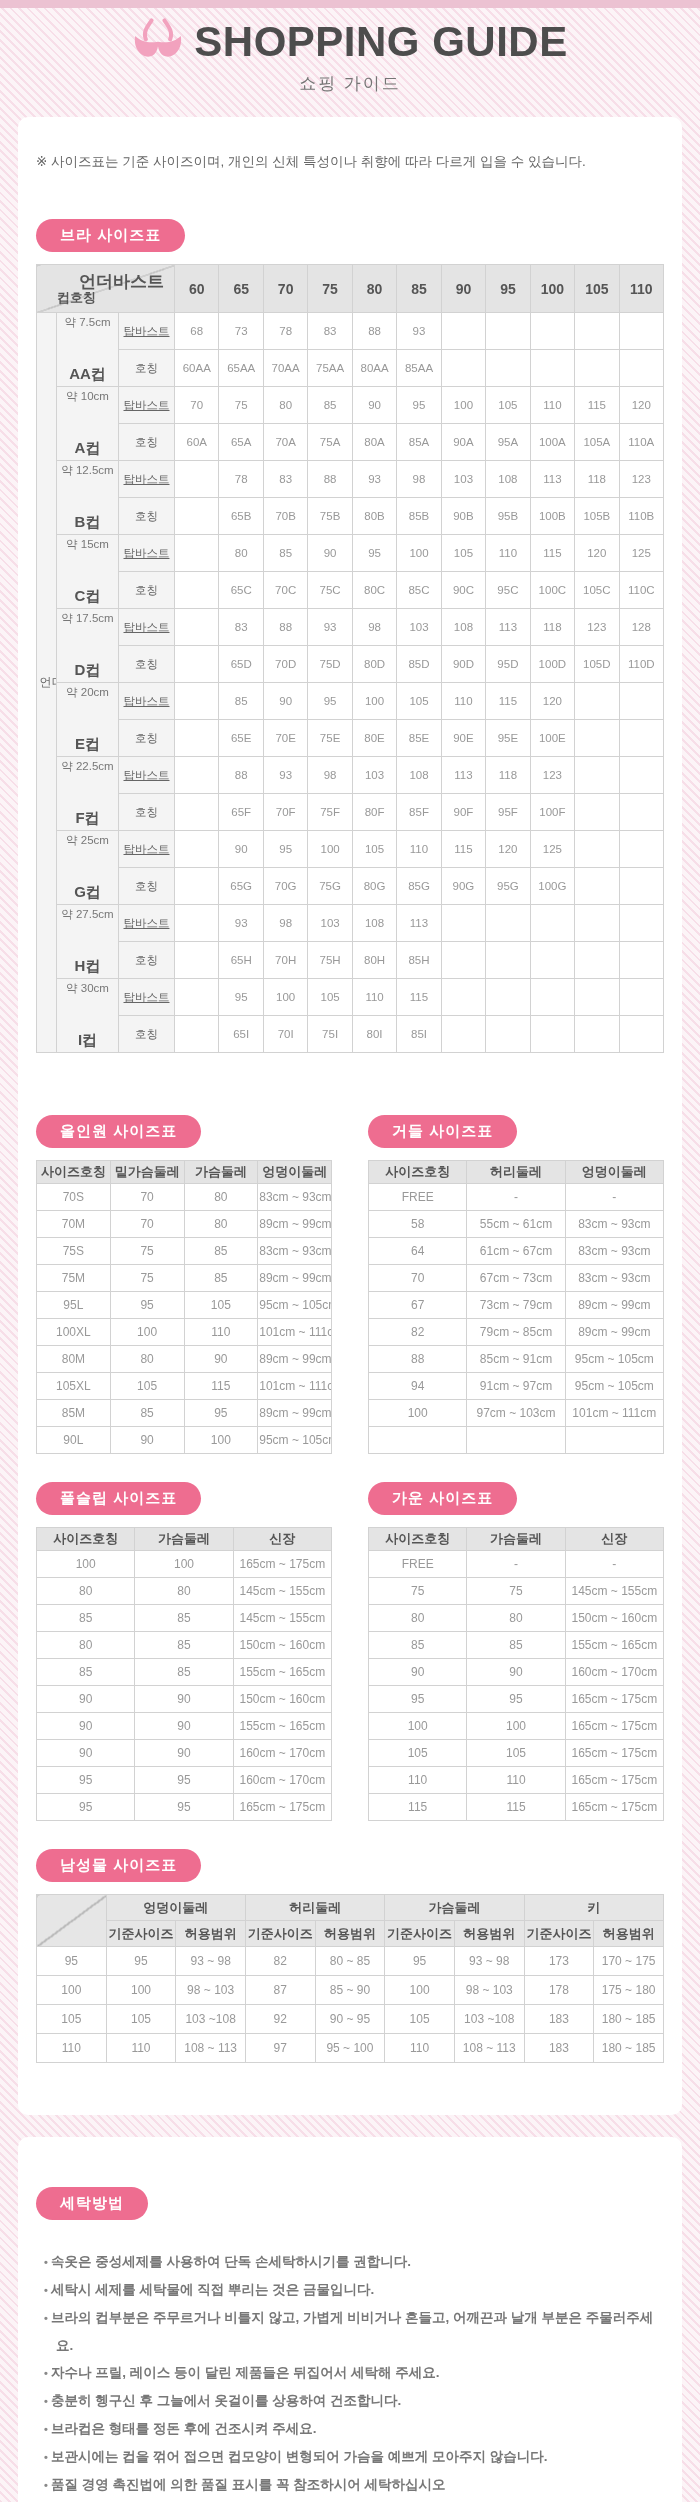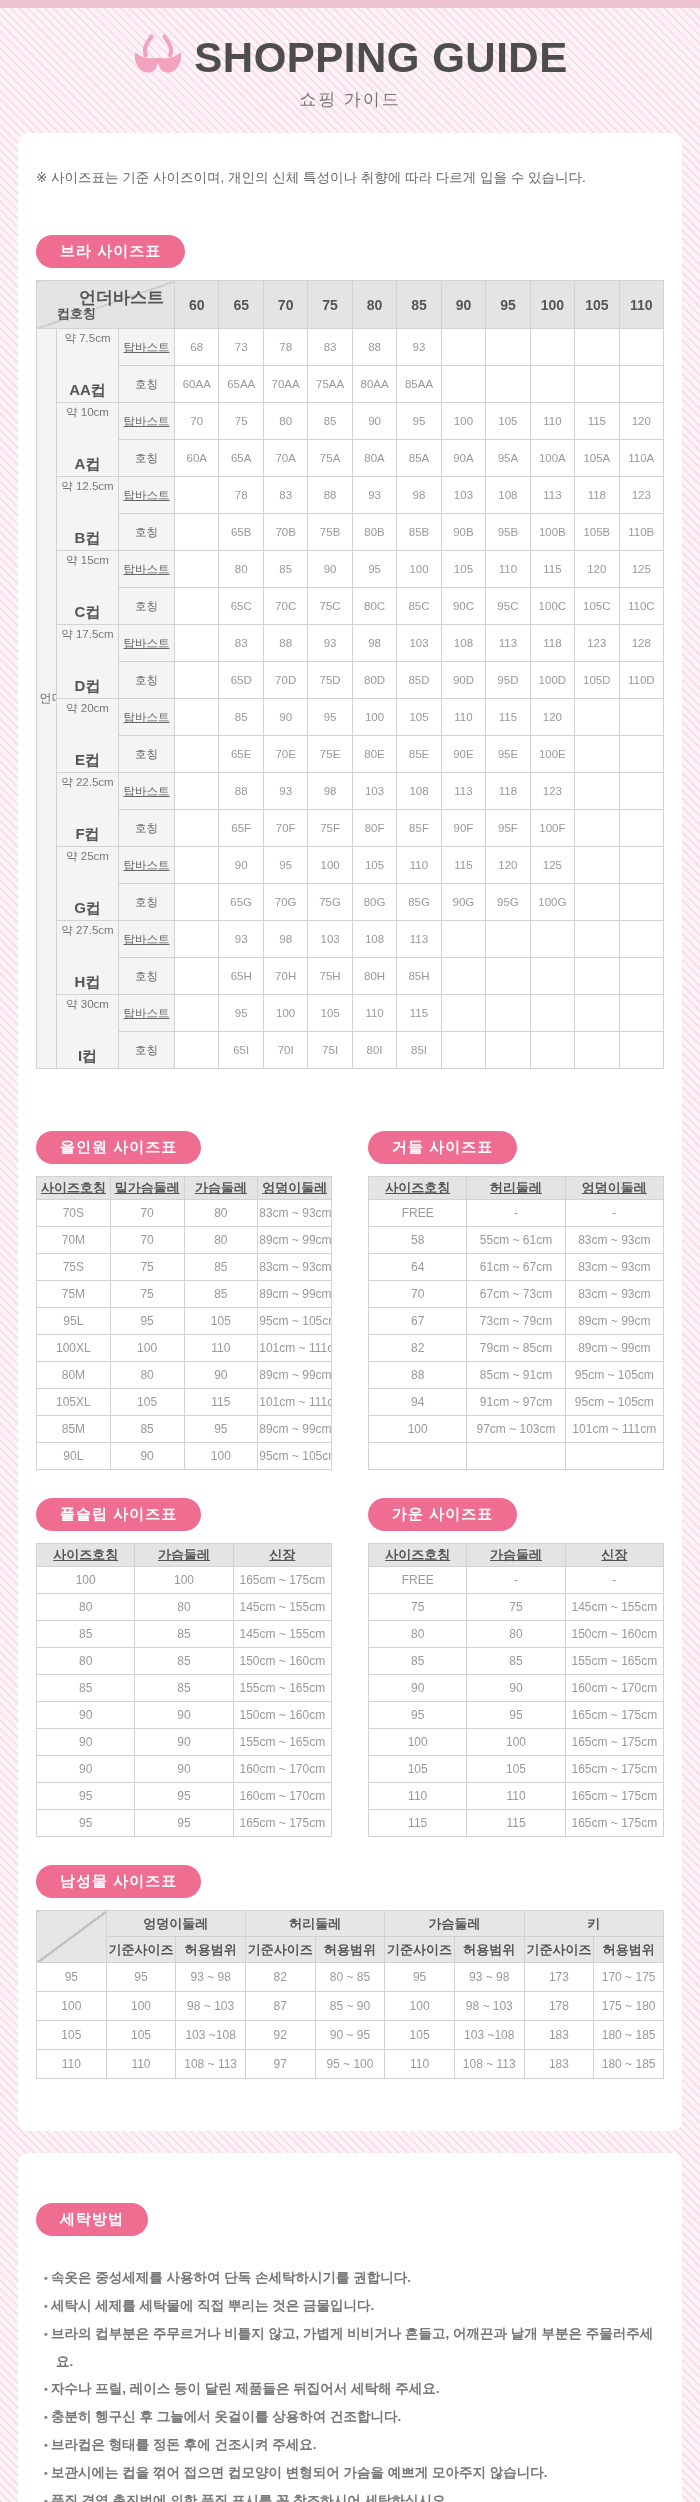--- a/index.html
+++ b/index.html
@@ -5,21 +5,21 @@
   * { box-sizing: border-box; margin: 0; padding: 0; }
   html,body { width:700px; }
   body {
     font-family: "Liberation Sans", "DejaVu Sans", sans-serif;
     height: 2502px; overflow: hidden;
     background:
       repeating-linear-gradient(45deg, #f7dee8 0, #f7dee8 2px, #fcf4f7 2px, #fcf4f7 6px);
   }
   .topbar { height:8px; background:#ecc2d2; }
 
-  header { text-align:center; padding-top:26px; }
+  header { text-align:center; padding-top:10px; }
   .title-row { display:flex; align-items:center; justify-content:center; gap:10px; }
   .title-row h1 { font-size:42px; letter-spacing:0.5px; color:#4d4d4d; font-weight:bold; }
   .subtitle { margin-top:6px; font-size:17px; color:#757575; letter-spacing:2px; }
 
   .box {
     width:664px; margin:22px auto 0; background:#ffffff;
     border-radius:10px; padding:20px 18px 42px;
   }
   .notice { text-align:left; font-size:13.5px; color:#666; margin:16px 0 48px; }
 
@@ -50,21 +50,21 @@
     background-color:#e4e4e4; position:relative; height:48px; padding:0;
     background-image:linear-gradient(to bottom right, transparent 49.4%, #b9b9b9 49.4%, #b9b9b9 50.6%, transparent 50.6%);
   }
   .corner-top { position:absolute; top:5px; right:10px; font-size:17px; color:#555; }
   .corner-bottom { position:absolute; bottom:5px; left:20px; font-size:13px; color:#555; }
   #bra-table thead th.ub { font-size:14px; }
 
   
   .two-col { display:flex; justify-content:flex-end; gap:36px; margin-bottom:28px; }
   .col { width:303px; }
-  .col thead th { height:16px;text-decoration:underline; }
+  .col thead th { height:16px; }
   .col td { height:27px; font-size:12px; }
 
   
   .mens-wrap { margin-bottom:10px; }
   #mens-table th.corner2 {
     background-color:#e6e6e6; padding:0;
     background-image:linear-gradient(to bottom right, transparent 48.8%, #b9b9b9 48.8%, #b9b9b9 51.2%, transparent 51.2%);
   }
   #mens-table thead th { height:26px; background:#e6e6e6; }
   #mens-table td { height:29px; font-size:12px; }

